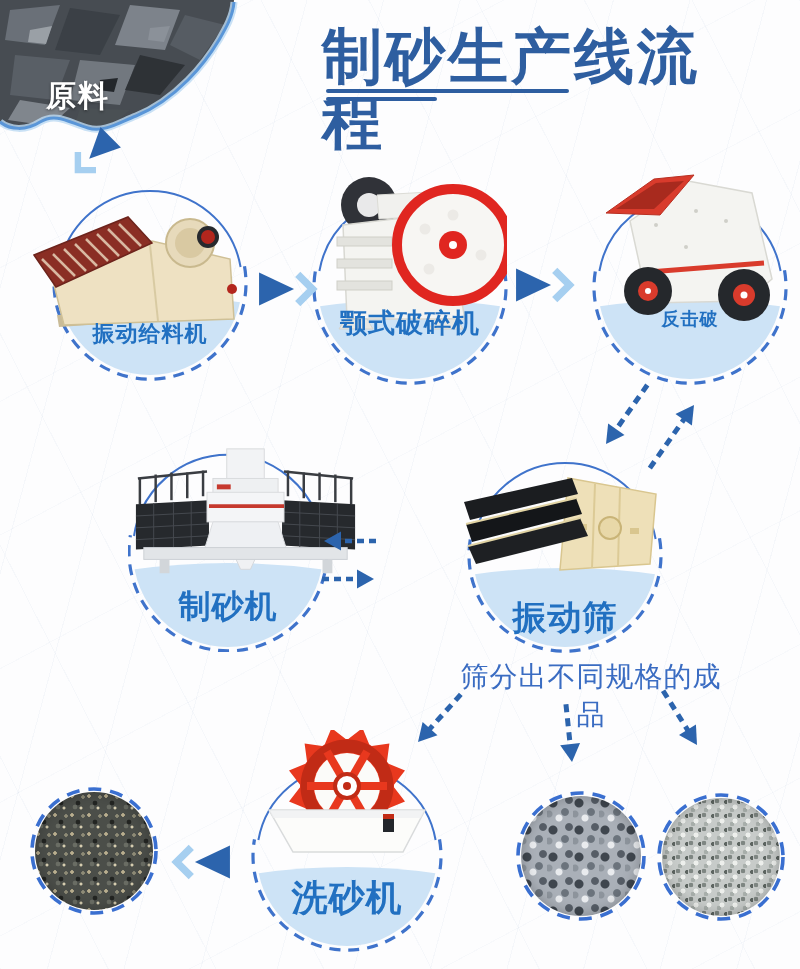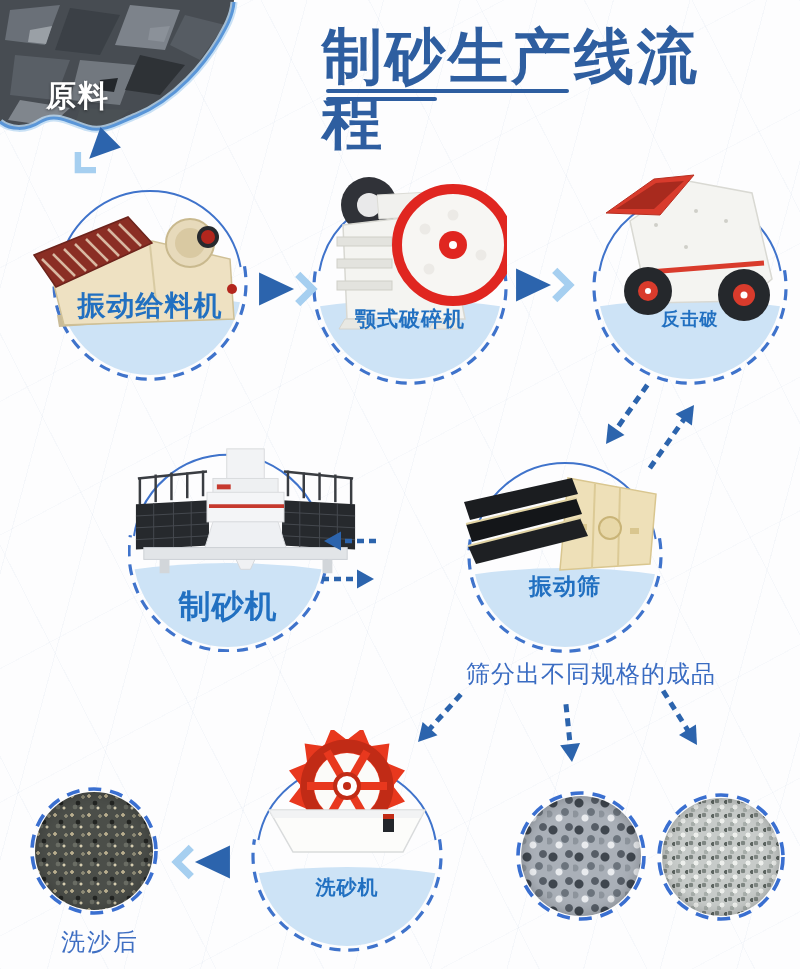--- a/index.html
+++ b/index.html
@@ -63,21 +63,21 @@
     background-color:#c7cbc9;
     background-image:
       radial-gradient(circle at 3px 3px, #7e8682 2px, transparent 2.6px),
       radial-gradient(circle at 8px 9px, #edefec 2.2px, transparent 2.8px),
       radial-gradient(circle at 12px 4px, #5d6561 1.7px, transparent 2.3px),
       radial-gradient(circle at 5px 12px, #a7aeaa 2px, transparent 2.6px);
     background-size:13px 14px;
   }
   .note-text{
     position:absolute;left:450px;top:658px;width:282px;text-align:center;
-    font-size:24px;color:#3a6cc2;letter-spacing:1px;
+    font-size:28px;color:#3a6cc2;letter-spacing:1px;
   }
   .washed-label{
     position:absolute;left:44px;top:926px;width:112px;text-align:center;
     font-size:24px;color:#3f6fc3;letter-spacing:2px;
   }
   .arrows-layer{position:absolute;left:0;top:0;width:800px;height:969px;z-index:5;pointer-events:none;}
   .rock-blob{position:absolute;left:0;top:0;z-index:5;}
 </style>
 </head>
 <body>
@@ -141,21 +141,21 @@
           <line x1="65" y1="31" x2="87" y2="53"></line>
         <line x1="76" y1="26" x2="98" y2="48"></line>
           <line x1="87" y1="21" x2="109" y2="43"></line>
       </g>
       <circle cx="158" cy="40" r="24" fill="#e7dabb" stroke="#c9b98e" stroke-width="2"></circle>
       <circle cx="158" cy="40" r="15" fill="#d9c9a2"></circle>
       <circle cx="176" cy="34" r="11" fill="#27292d"></circle>
       <circle cx="176" cy="34" r="7" fill="#b3261d"></circle>
       <circle cx="200" cy="86" r="5" fill="#b3261d"></circle>
     </svg>
-    <div class="stage-label" style="top:104px;font-size:28px;">振动给料机</div>
+    <div class="stage-label" style="top:136px;font-size:22px;">振动给料机</div>
   </div>
 
   <div class="stage" style="left:310px;top:187px;">
     <svg class="ring" viewBox="0 0 200 200">
       <defs>
           <clipPath id="c2">
             <circle cx="100" cy="100" r="92"></circle>
           </clipPath>
         </defs>
       <g clip-path="url(#c2)">
@@ -175,21 +175,21 @@
       <polygon points="28,152 50,152 56,162 22,162" fill="#e8e8e3" stroke="#d4d4ce"></polygon>
       <polygon points="118,152 140,152 146,162 112,162" fill="#e8e8e3" stroke="#d4d4ce"></polygon>
       <circle cx="136" cy="78" r="56" fill="#f7f6f3" stroke="#e02620" stroke-width="10"></circle>
       <circle cx="136" cy="78" r="14" fill="#e02620"></circle>
       <circle cx="136" cy="78" r="4" fill="#ffffff"></circle>
       <circle cx="136" cy="48" r="5.5" fill="#eceae6"></circle>
         <circle cx="164" cy="88" r="5.5" fill="#eceae6"></circle>
       <circle cx="112" cy="102" r="5.5" fill="#eceae6"></circle>
         <circle cx="108" cy="62" r="5.5" fill="#eceae6"></circle>
     </svg>
-    <div class="stage-label" style="top:118px;font-size:21px;">颚式破碎机</div>
+    <div class="stage-label" style="top:118px;font-size:27px;">颚式破碎机</div>
   </div>
 
   <div class="stage" style="left:590px;top:187px;">
     <svg class="ring" viewBox="0 0 200 200">
       <defs>
           <clipPath id="c3">
             <circle cx="100" cy="100" r="92"></circle>
           </clipPath>
         </defs>
       <g clip-path="url(#c3)">
@@ -296,21 +296,21 @@
       <line x1="160" y1="16" x2="158" y2="94" stroke="#dcca96" stroke-width="2"></line>
       <circle cx="150" cy="56" r="11" fill="#e8d8a8" stroke="#c9b477" stroke-width="2"></circle>
       <rect x="118" y="52" width="9" height="6" fill="#d9c68f"></rect>
       <rect x="170" y="56" width="9" height="6" fill="#d9c68f"></rect>
       <polygon points="4,30 112,6 118,22 10,48" fill="#1b1d20"></polygon>
       <polygon points="6,52 116,26 122,42 12,70" fill="#141619"></polygon>
       <polygon points="8,74 120,46 128,64 16,92" fill="#1e2023"></polygon>
       <line x1="6" y1="52" x2="116" y2="26" stroke="#e2d4a4" stroke-width="2"></line>
       <line x1="8" y1="74" x2="120" y2="46" stroke="#e2d4a4" stroke-width="2"></line>
     </svg>
-    <div class="stage-label" style="top:116px;font-size:23px;">振动筛</div>
+    <div class="stage-label" style="top:140px;font-size:34px;">振动筛</div>
   </div>
 
   <div class="stage" style="left:247px;top:756px;">
     <svg class="ring" viewBox="0 0 200 200">
       <defs>
           <clipPath id="c6">
             <circle cx="100" cy="100" r="90"></circle>
           </clipPath>
         </defs>
       <g clip-path="url(#c6)">
@@ -332,30 +332,29 @@
         <line x1="92" y1="56" x2="72" y2="90.6"></line>
           <line x1="92" y1="56" x2="112" y2="90.6"></line>
       </g>
       <circle cx="92" cy="56" r="12" fill="#ffffff" stroke="#c12b16" stroke-width="4"></circle>
       <circle cx="92" cy="56" r="4" fill="#c12b16"></circle>
       <polygon points="14,80 170,80 148,122 38,122" fill="#fcfcfa" stroke="#d9dbdc" stroke-width="1.5"></polygon>
       <polygon points="14,80 170,80 166,88 18,88" fill="#eef0f1" opacity="0.7"></polygon>
       <rect x="128" y="84" width="11" height="5" fill="#c12b16"></rect>
       <rect x="128" y="89" width="11" height="13" fill="#23262b"></rect>
     </svg>
-    <div class="stage-label" style="top:118px;font-size:20px;">洗砂机</div>
+    <div class="stage-label" style="top:118px;font-size:36px;">洗砂机</div>
   </div>
 
   <div class="photo-circle" style="left:28px;top:785px;width:132px;height:132px;">
     <div class="photo washed-photo"></div>
     <svg class="photo-ring" viewBox="0 0 132 132">
       <circle cx="66" cy="66" r="62" fill="none" stroke="#3a6fd0" stroke-width="3.6" stroke-dasharray="13 9"></circle>
     </svg>
   </div>
-  <div class="washed-label">洗沙后</div>
 
   <div class="photo-circle" style="left:514px;top:789px;width:134px;height:134px;">
     <div class="photo gravel-coarse-photo"></div>
     <svg class="photo-ring" viewBox="0 0 134 134">
       <circle cx="67" cy="67" r="63" fill="none" stroke="#3a6fd0" stroke-width="3.6" stroke-dasharray="13 9"></circle>
     </svg>
   </div>
 
   <div class="photo-circle" style="left:655px;top:791px;width:132px;height:132px;">
     <div class="photo gravel-fine-photo"></div>

